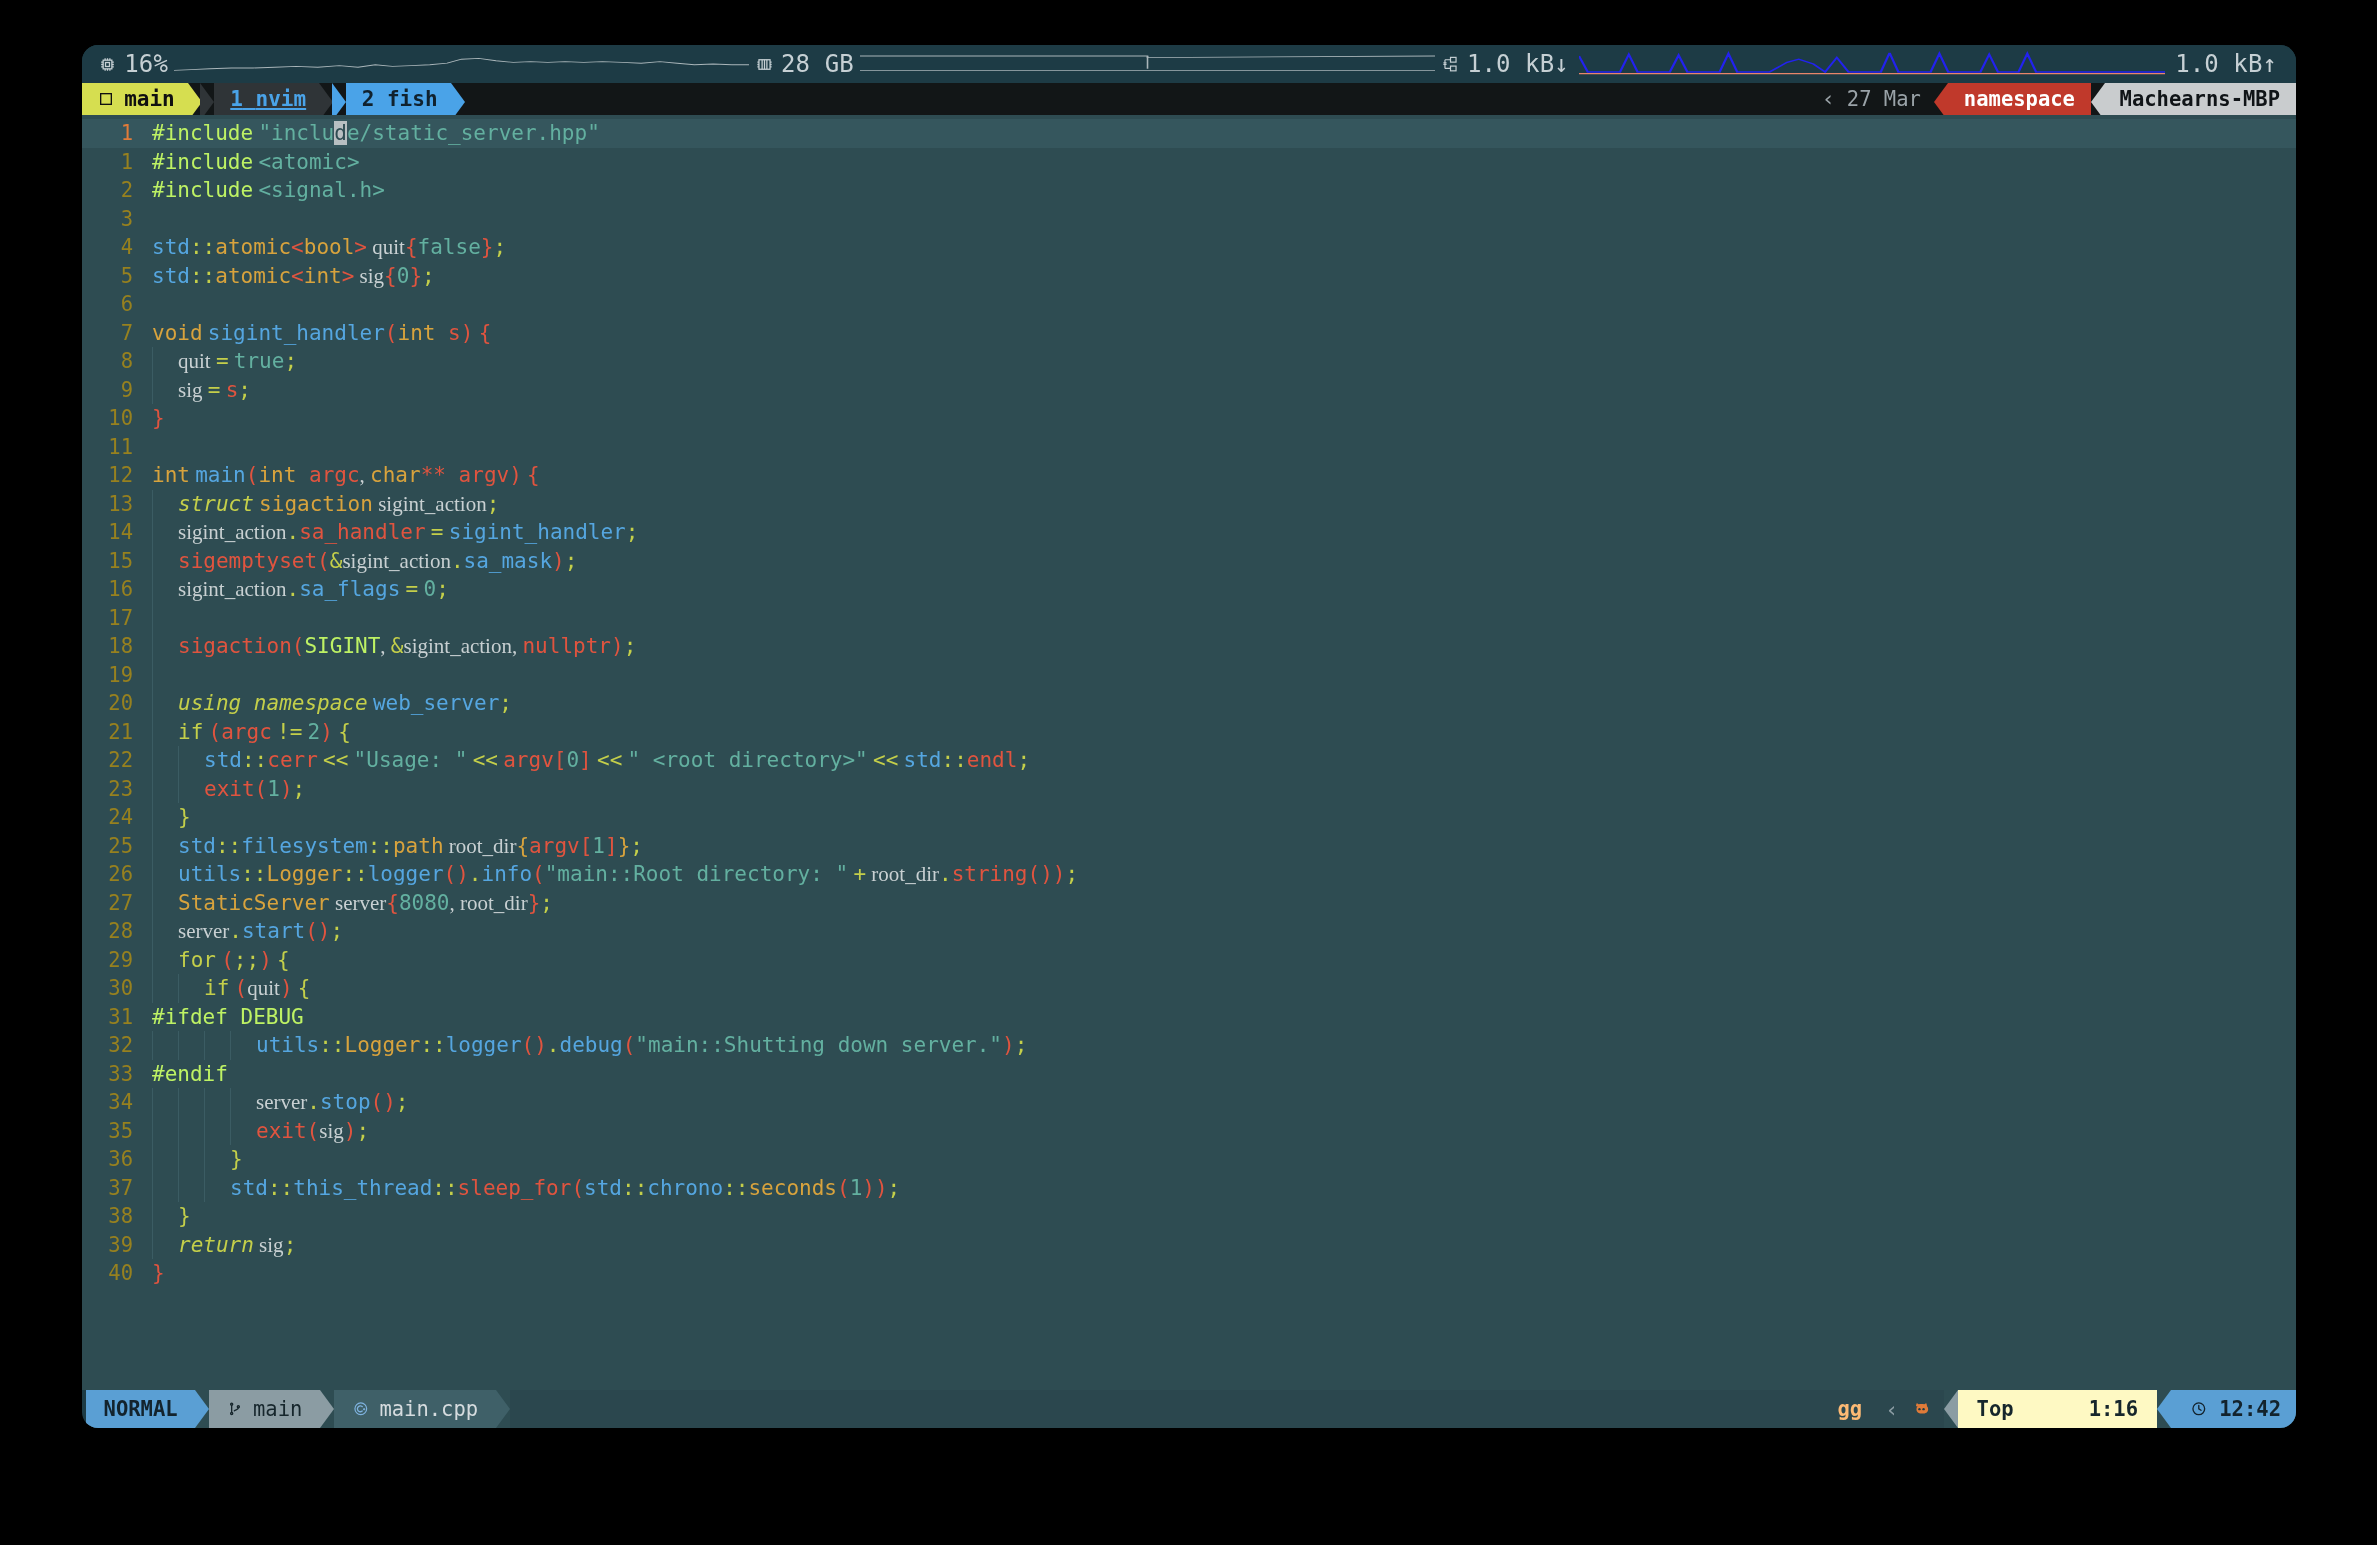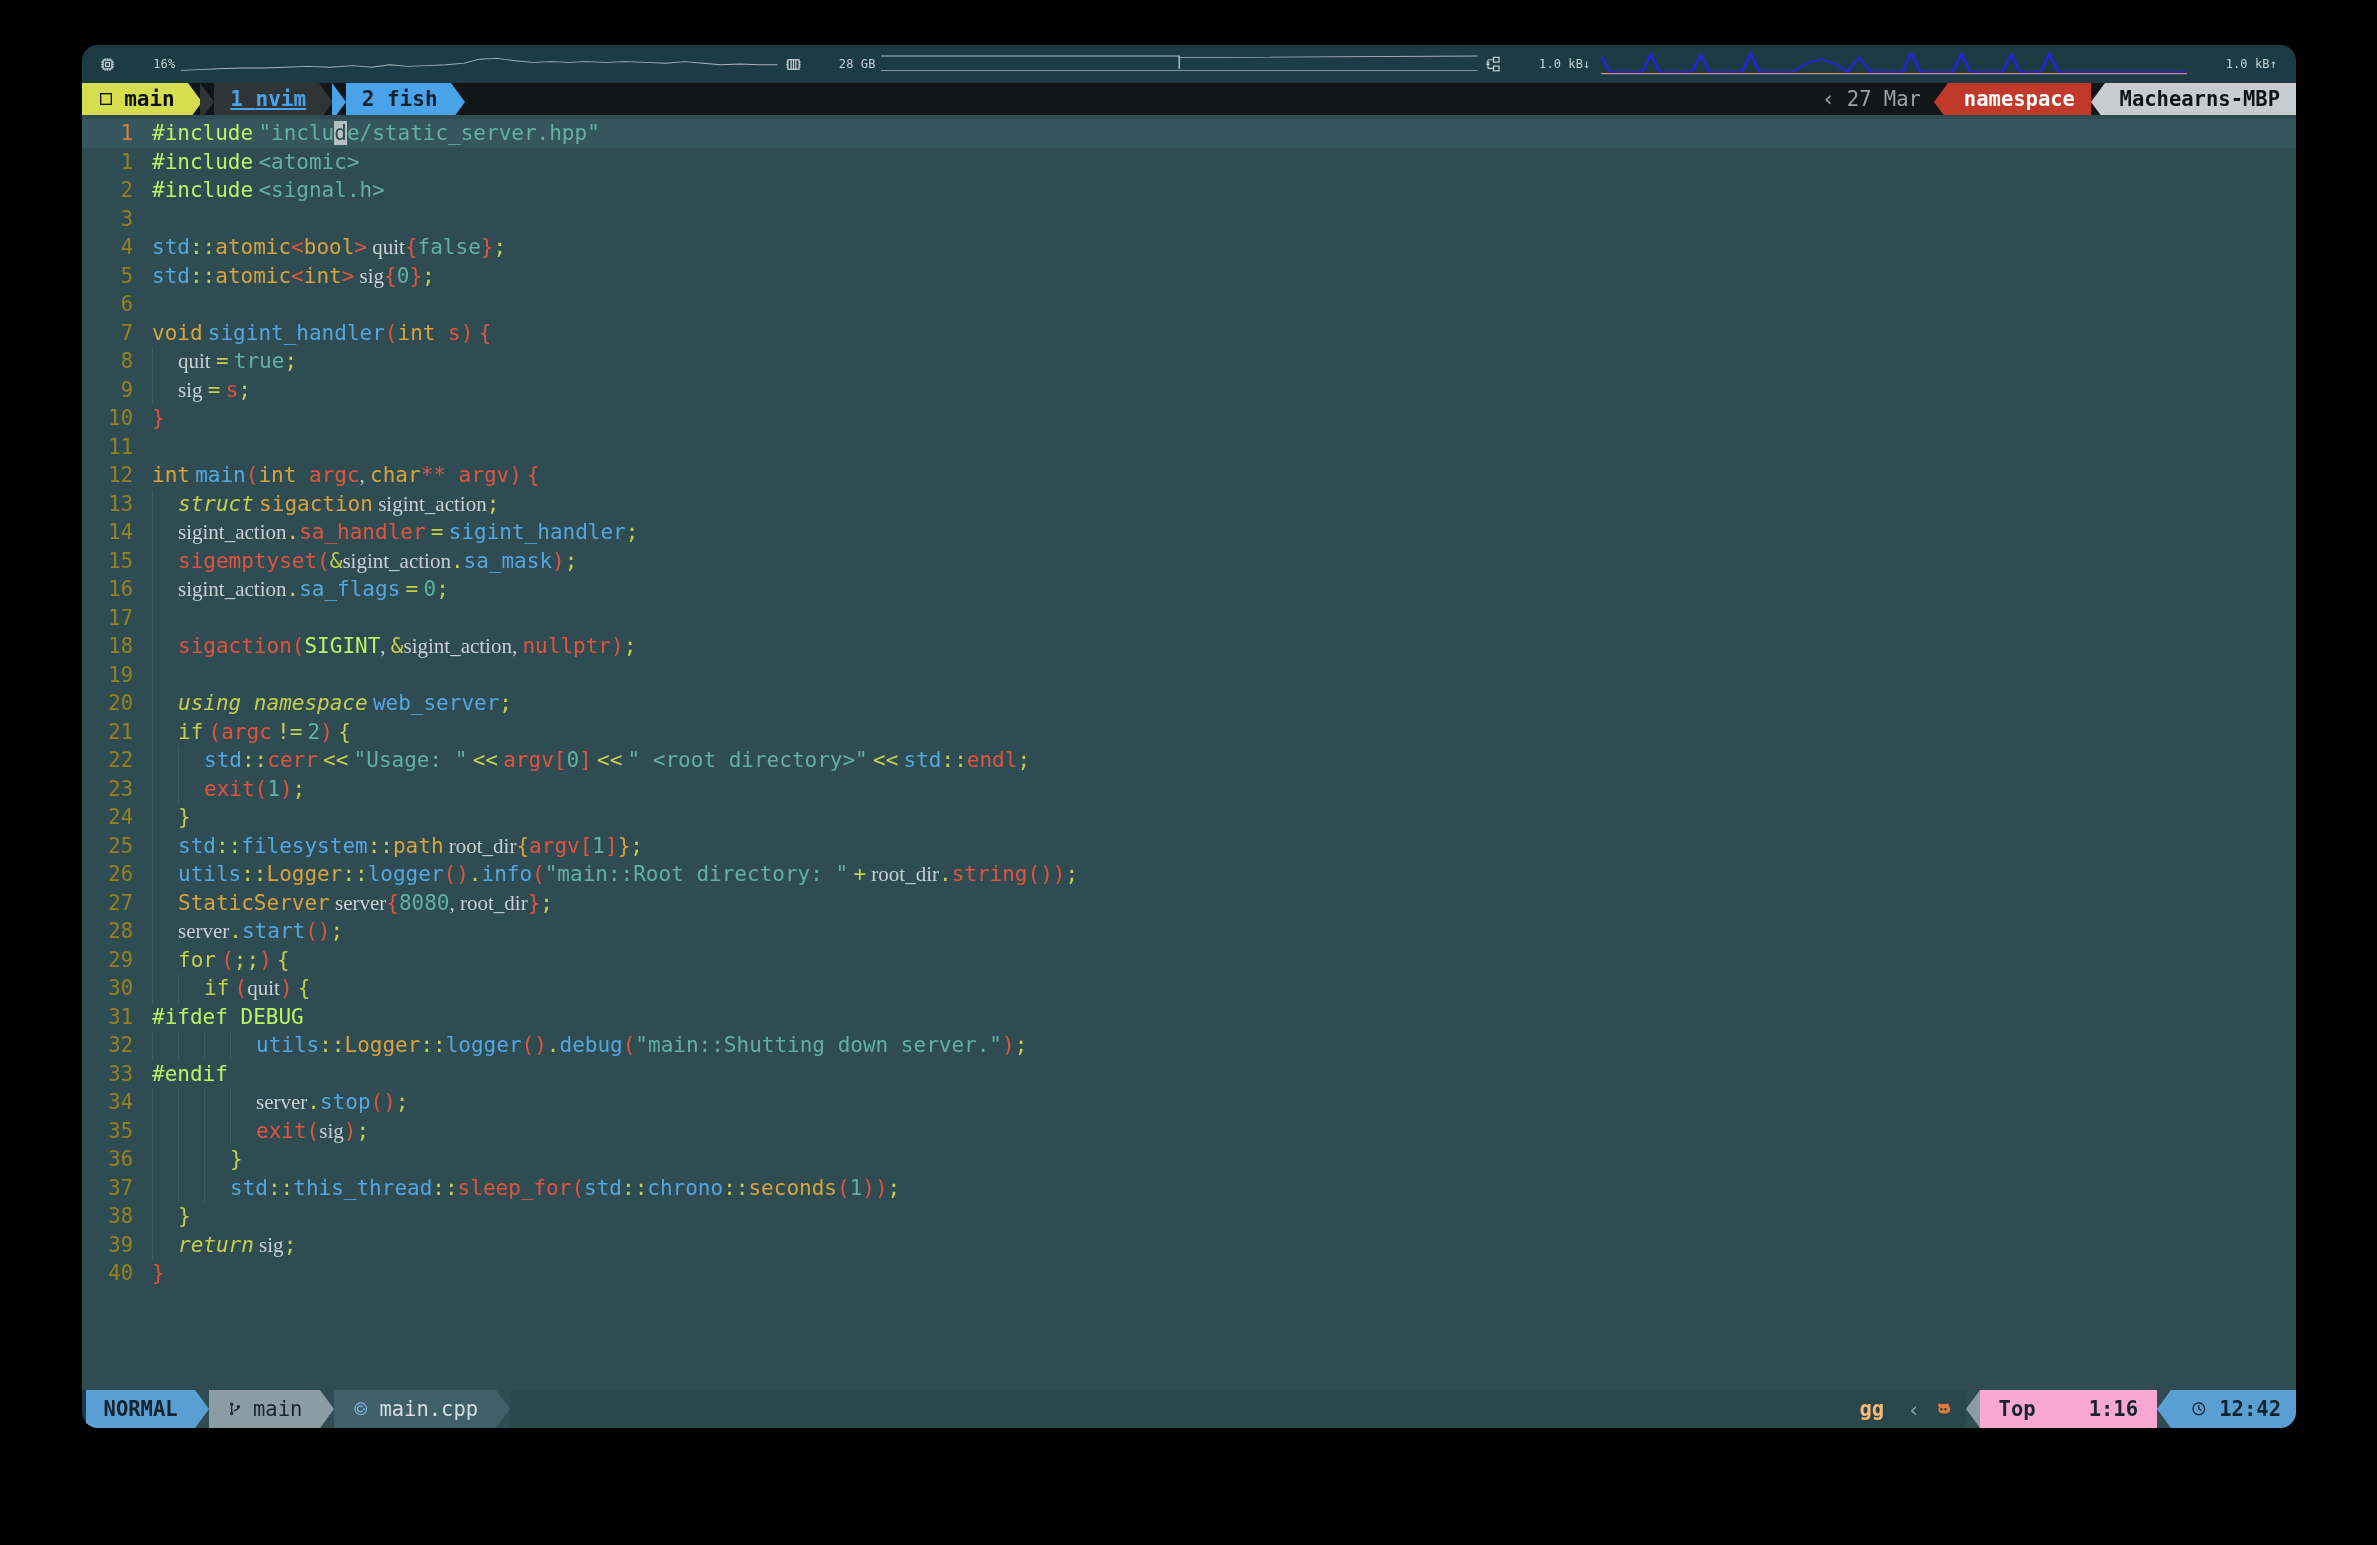--- a/index.html
+++ b/index.html
@@ -23,21 +23,21 @@
   
   #statusbar-top {
     position: absolute; left: 0; top: 0;
     width: 100%; height: 38px;
     background: #1d3b45;
     display: flex; align-items: center;
     color: #c6d0d4;
     font-size: 20px;
   }
   .sb-seg { display: flex; align-items: center; gap: 7.3px; white-space: nowrap; }
-  .sb-label { font-size: 12px; letter-spacing: 0.1px; margin-left: 29px; }
+  .sb-label { font-size: 24px; letter-spacing: 0.1px; }
 
   .icon-svg { display: block; }
 
   
   .graph { height: 32px; position: relative; }
   .graph svg { display: block; width: 100%; height: 100%; }
 
   
   #tabbar {
     position: absolute; left: 0; top: 38px;
@@ -157,21 +157,21 @@
     display: flex; align-items: stretch;
     font-size: 20.5px;
   }
   .ll-seg { display: flex; align-items: center; white-space: nowrap; }
   .ll-mode { background: #5a9fd4; color: #13232d; font-weight: bold; padding: 0 17.6px; }
   .ll-branch { background: #8b9ca3; color: #16262c; padding: 0 17.6px; gap: 10.2px; }
   .ll-file { background: #3f6068; color: #d6dcdf; padding: 0 17.6px; gap: 10.2px; }
   .ll-fill { flex: 1 1 auto; background: #2b474e; }
   .ll-keys { background: #2b474e; color: #fdba74; padding: 0 10.2px; font-weight: bold; }
   .ll-git { background: #2b474e; color: #e07b39; padding: 0 13px; gap: 13px; }
-  .ll-pos { background: #f9a8d4; color: #16262c; padding: 0 19px; gap: 53px; font-weight: bold;}
+  .ll-pos { background: #fef9c3; color: #16262c; padding: 0 19px; gap: 75px; font-weight: bold;}
   .ll-time { background: #5a9fd4; color: #13232d; padding: 0 19px; gap: 11.7px; font-weight: bold; }
   .ar-r-blue { border-left-color: #5a9fd4; }
   .ar-r-gray { border-left-color: #8b9ca3; }
   .ar-r-file { border-left-color: #3f6068; }
   .ar-l-gray { border-right-color: #8b9ca3; }
   .ar-l-blue { border-right-color: #5a9fd4; }
   .ar-thin { font-size: 22px; color: #8b9ca3; }
 
   .arrow-r, .arrow-l { border-top-width: 19px; border-bottom-width: 19px; }
 </style>

